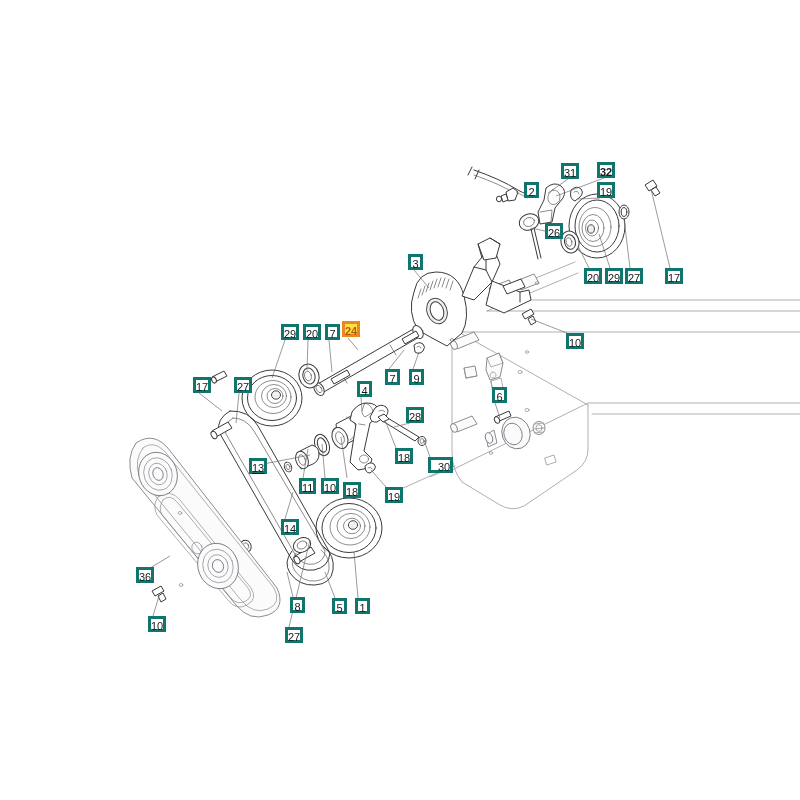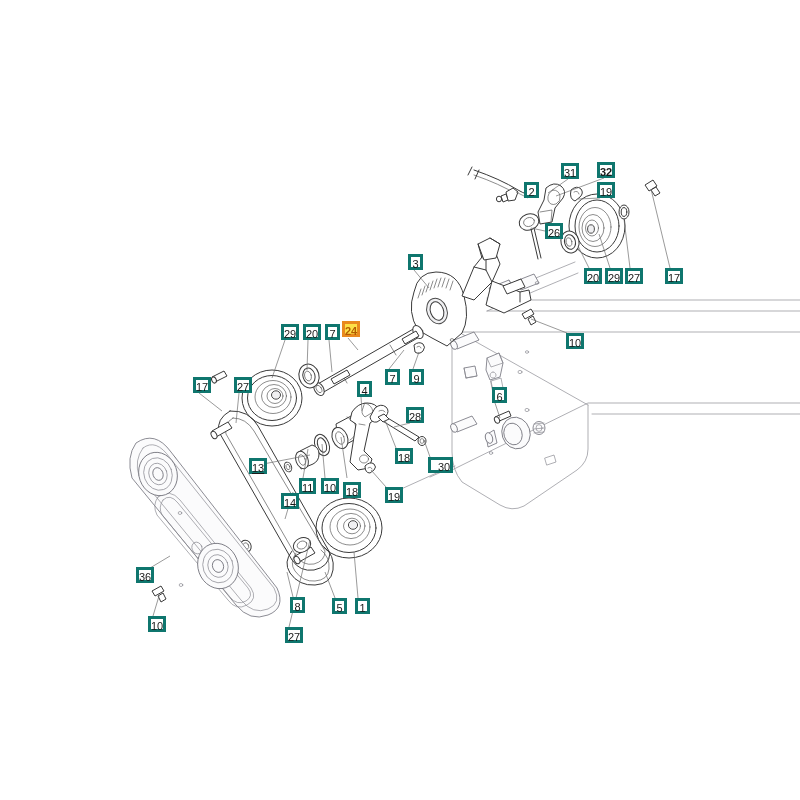--- a/index.html
+++ b/index.html
@@ -394,21 +394,21 @@
       <div class="lbl" style="left: 357px; top: 381px;">4</div>
       <div class="lbl" style="left: 492px; top: 387px;">6</div>
       <div class="lbl" style="left: 406px; top: 407px;">28</div>
       <div class="lbl" style="left: 395px; top: 448px;">18</div>
       <div class="lbl" style="left: 428px; top: 457px; padding-left: 7px;">30</div>
       <div class="lbl" style="left: 249px; top: 458px; text-decoration: underline;">13</div>
       <div class="lbl" style="left: 299px; top: 478px;">11</div>
       <div class="lbl" style="left: 321px; top: 478px;">10</div>
       <div class="lbl" style="left: 343px; top: 482px;">18</div>
       <div class="lbl" style="left: 385px; top: 487px;">19</div>
-      <div class="lbl" style="left: 281px; top: 493px;">14</div>
+      <div class="lbl" style="left: 281px; top: 519px;">14</div>
       <div class="lbl" style="left: 136px; top: 567px;">36</div>
       <div class="lbl" style="left: 148px; top: 616px;">10</div>
       <div class="lbl" style="left: 290px; top: 597px;">8</div>
       <div class="lbl" style="left: 332px; top: 598px;">5</div>
       <div class="lbl" style="left: 355px; top: 598px;">1</div>
       <div class="lbl" style="left: 285px; top: 627px;">27</div>
     </div>
 
 </div>
 

